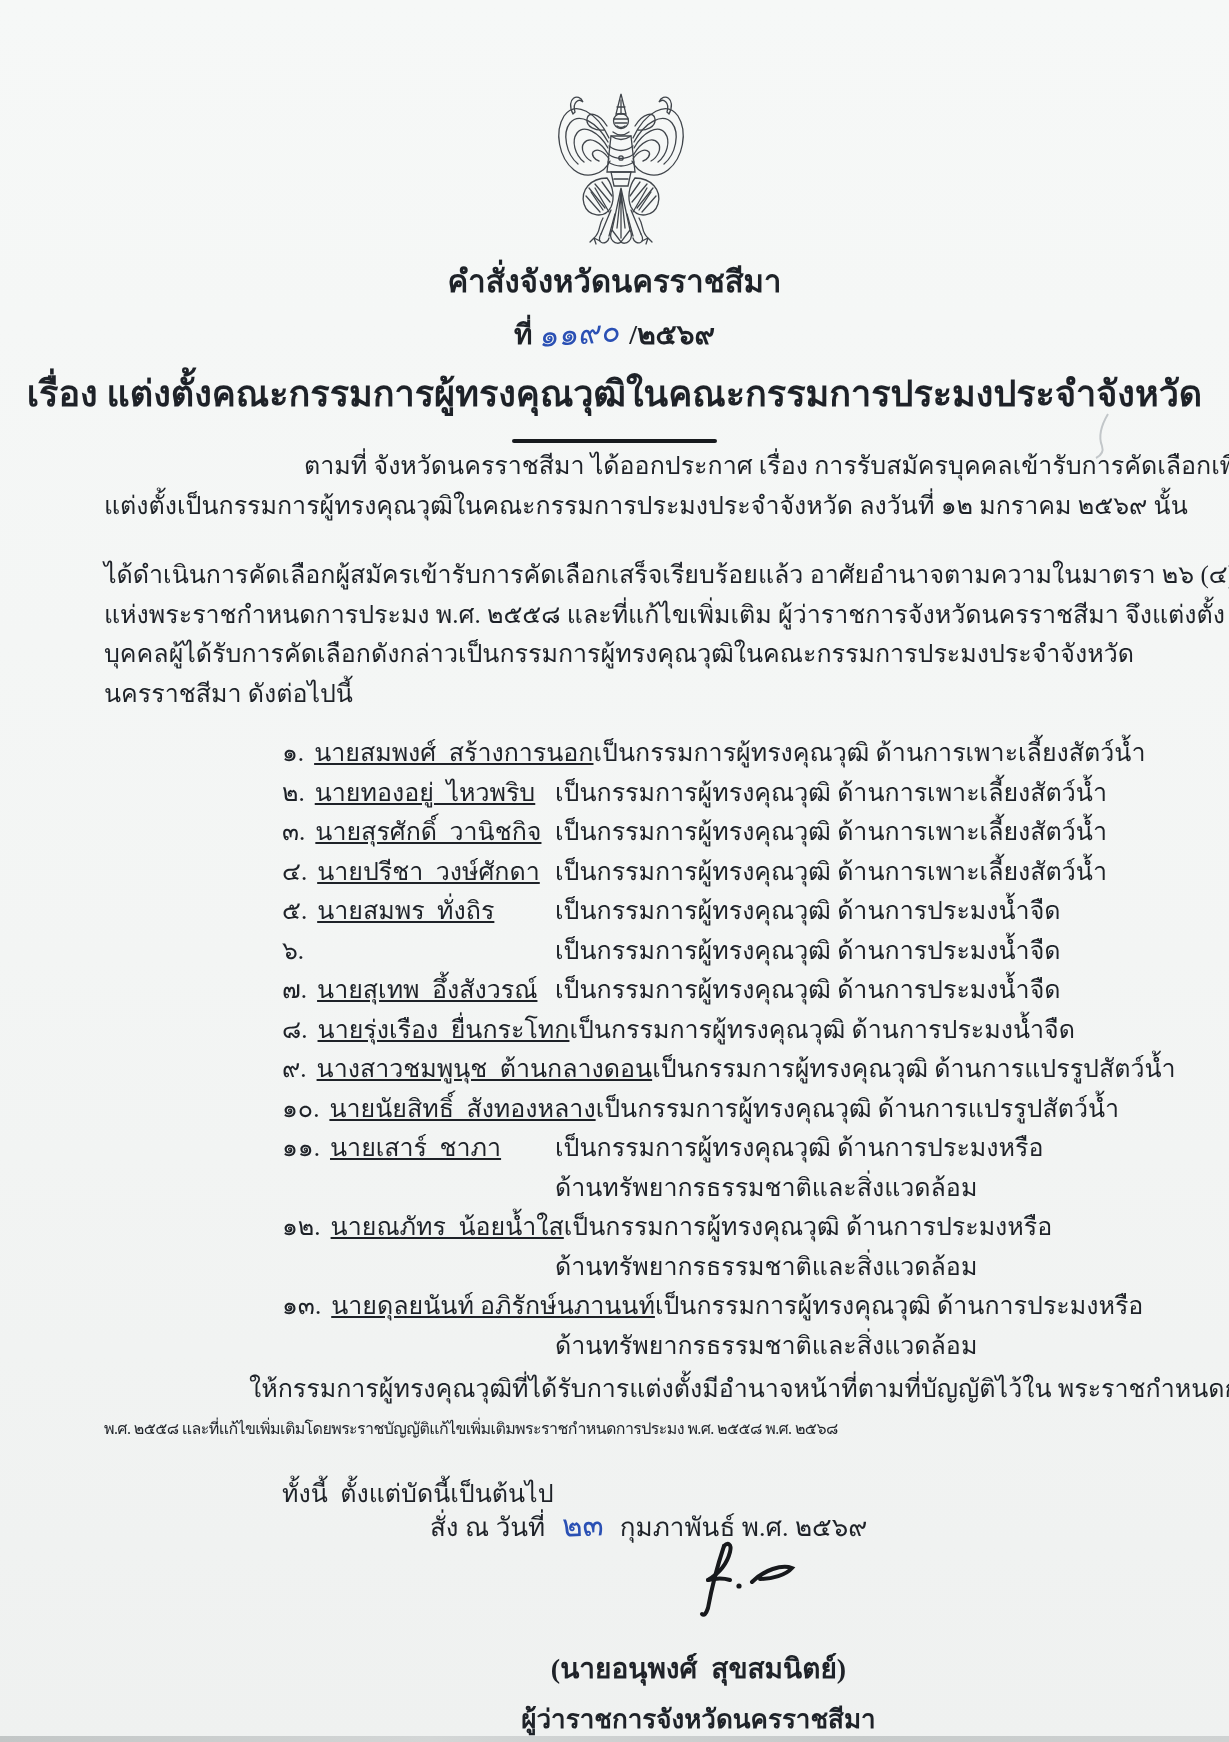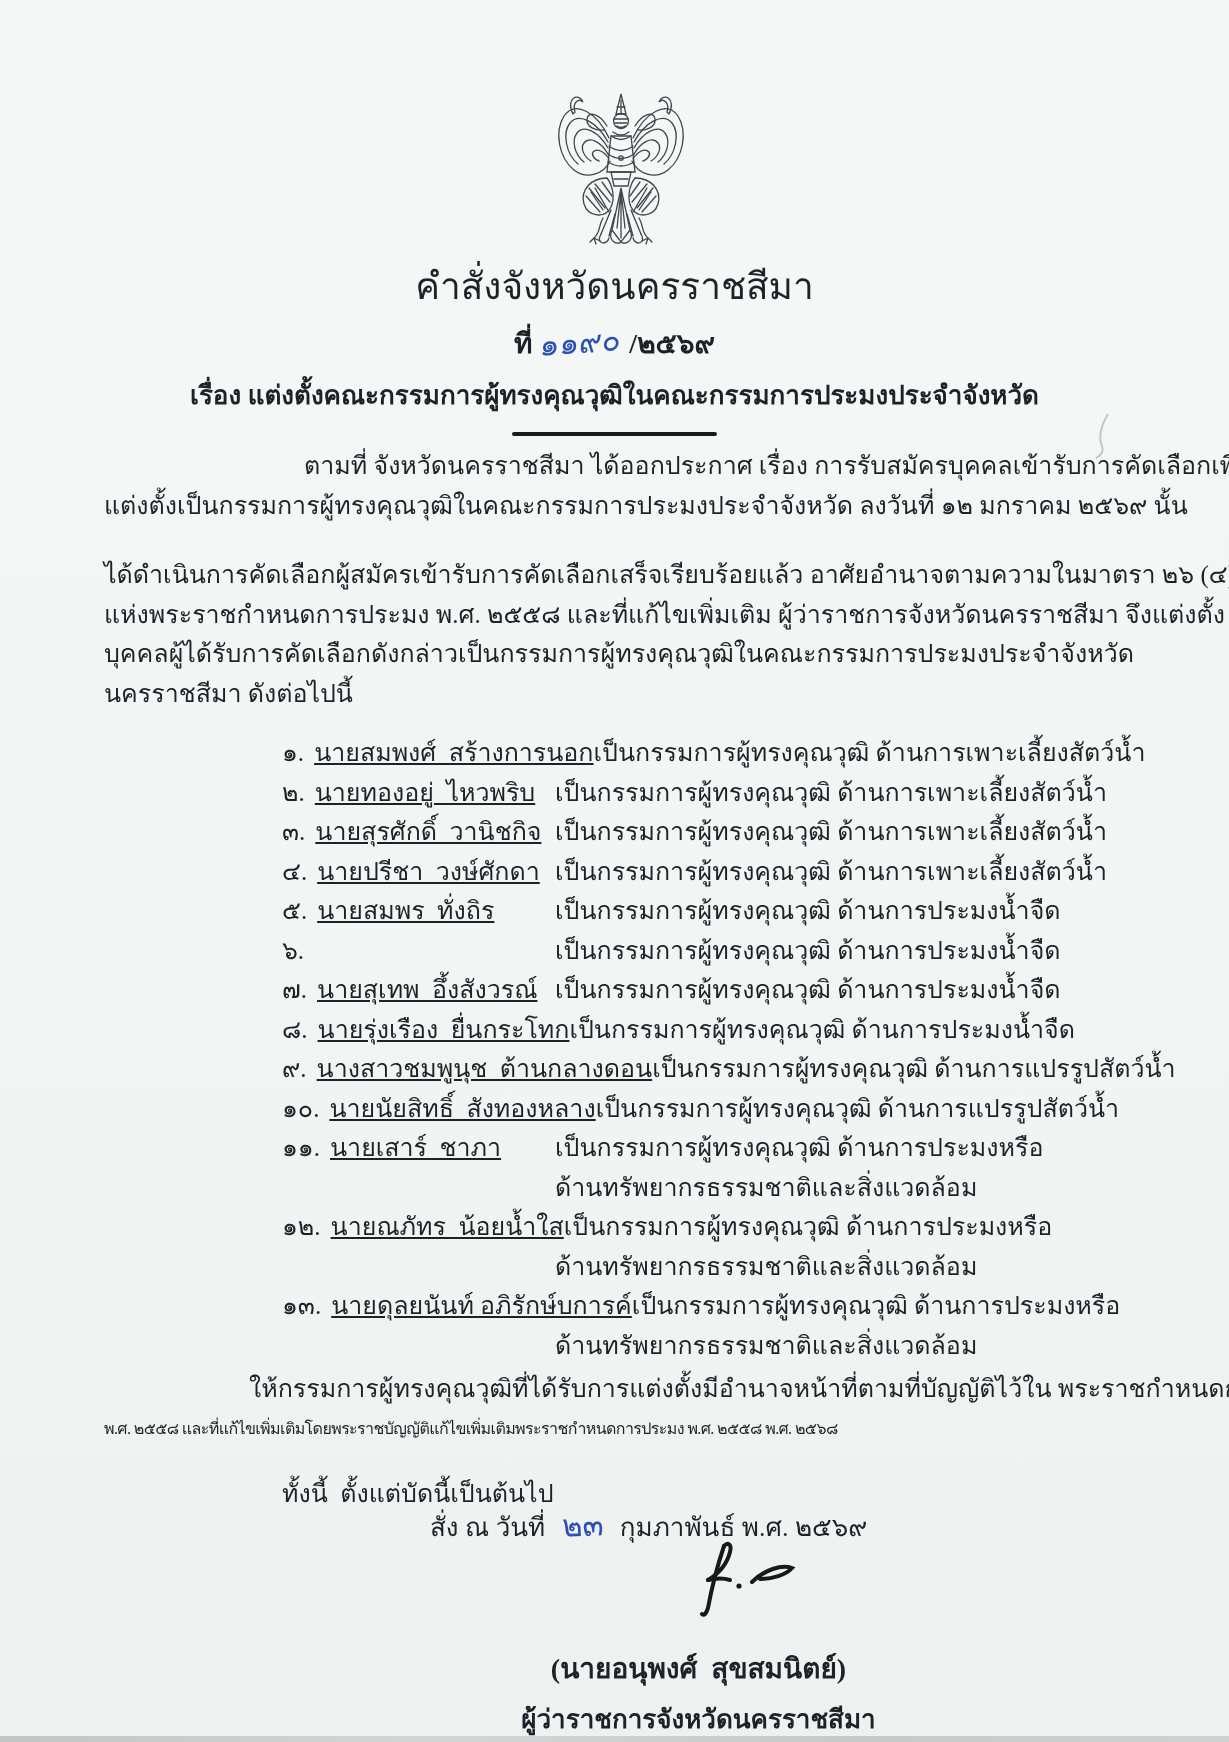--- a/index.html
+++ b/index.html
@@ -10,28 +10,28 @@
     background:linear-gradient(180deg,#f6f8f7 0%,#f3f5f4 55%,#eff1f0 100%);
     font-family:"Liberation Serif","DejaVu Serif",serif;
     color:#1e2228;
     overflow:hidden;
   }
   
   .emblem{position:absolute;top:92px;left:50%;transform:translateX(-50%);margin-left:6px;}
   .emblem svg{display:block;}
   
   .title-block{position:absolute;top:256px;left:0;right:0;text-align:center;}
-  .doc-title{font-size:37px;font-weight:normal;white-space:pre;}
+  .doc-title{font-size:31px;font-weight:bold;white-space:pre;}
   .doc-number{margin-top:6px;font-size:28px;font-weight:bold;white-space:pre;}
   .handwrite{
     display:inline-block;color:#2a50b4;font-weight:400;font-size:31px;
     transform:rotate(-4deg) skewX(-8deg);margin:0 8px;line-height:1;
     font-family:"DejaVu Sans","Liberation Sans",sans-serif;
   }
-  .doc-subject{margin-top:9px;font-size:26px;font-weight:bold;white-space:pre;}
+  .doc-subject{margin-top:9px;font-size:36px;font-weight:bold;white-space:pre;}
   .divider{width:205px;height:4px;background:#171a1e;margin:17px auto 0;border-radius:2px;}
   
   .content{position:absolute;left:104px;right:90px;top:446px;font-size:25px;line-height:39.5px;}
   .ln{white-space:pre;}
   .indent-lg{padding-left:200px;}
   .indent-md{padding-left:145px;}
   .indent-sm{padding-left:178px;}
   .para{margin-top:30px;}
   .list{margin-top:20px;margin-left:178px;}
   .row{display:flex;}
@@ -170,21 +170,21 @@
           <span class="numname"><span class="no">๑๑.</span><span class="name">นายเสาร์  ชาภา</span></span>
           <span class="role">เป็นกรรมการผู้ทรงคุณวุฒิ ด้านการประมงหรือ</span>
         </div>
       <div class="role2">ด้านทรัพยากรธรรมชาติและสิ่งแวดล้อม</div>
       <div class="row">
           <span class="numname"><span class="no">๑๒.</span><span class="name">นายณภัทร  น้อยน้ำใส</span></span>
           <span class="role">เป็นกรรมการผู้ทรงคุณวุฒิ ด้านการประมงหรือ</span>
         </div>
       <div class="role2">ด้านทรัพยากรธรรมชาติและสิ่งแวดล้อม</div>
       <div class="row">
-          <span class="numname"><span class="no">๑๓.</span><span class="name">นายดุลยนันท์ อภิรักษ์บการค์</span></span>
+          <span class="numname"><span class="no">๑๓.</span><span class="name">นายดุลยนันท์ อภิรักษ์นภานนท์</span></span>
           <span class="role">เป็นกรรมการผู้ทรงคุณวุฒิ ด้านการประมงหรือ</span>
         </div>
       <div class="role2">ด้านทรัพยากรธรรมชาติและสิ่งแวดล้อม</div>
     </div>
 
     <div class="ln indent-md" style="margin-top:4px;">ให้กรรมการผู้ทรงคุณวุฒิที่ได้รับการแต่งตั้งมีอำนาจหน้าที่ตามที่บัญญัติไว้ใน พระราชกำหนดการประมง</div>
     <div class="ln condensed">พ.ศ. ๒๕๕๘ และที่แก้ไขเพิ่มเติมโดยพระราชบัญญัติแก้ไขเพิ่มเติมพระราชกำหนดการประมง พ.ศ. ๒๕๕๘ พ.ศ. ๒๕๖๘</div>
 
     <div class="ln indent-sm effective">ทั้งนี้  ตั้งแต่บัดนี้เป็นต้นไป</div>
   </div>

